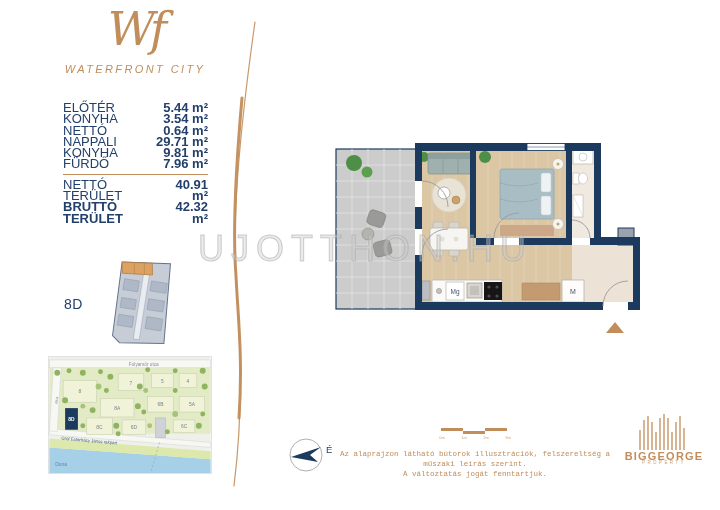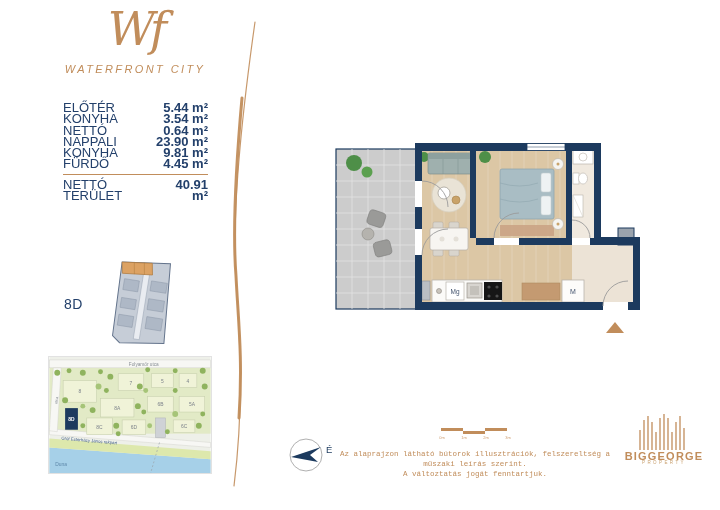--- a/index.html
+++ b/index.html
@@ -83,34 +83,38 @@
     <div class="trow">
         <span>KONYHA</span>
         <span class="val">3.54 m²</span>
       </div>
     <div class="trow">
         <span>NETTÓ</span>
         <span class="val">0.64 m²</span>
       </div>
     <div class="trow">
         <span>NAPPALI</span>
-        <span class="val">23.90 m²</span>
+        <span class="val">29.71 m²</span>
       </div>
     <div class="trow">
         <span>KONYHA</span>
         <span class="val">9.81 m²</span>
       </div>
     <div class="trow">
         <span>FÜRDŐ</span>
-        <span class="val">4.45 m²</span>
+        <span class="val">7.96 m²</span>
       </div>
     <div class="tdivider"></div>
     <div class="trow">
         <span>NETTÓ TERÜLET</span>
         <span class="val">40.91 m²</span>
+      </div>
+    <div class="trow bold">
+        <span>BRUTTÓ TERÜLET</span>
+        <span class="val">42.32 m²</span>
       </div>
     <div class="tgap"></div>
   </div>
 
   <div class="abs" id="keyplan-label">8D</div>
   <svg class="abs" id="keyplan" width="92" height="98" viewBox="0 0 92 98">
     <g transform="rotate(9 46 49)">
       <polygon points="18,12 66,6 72,86 28,92 20,86" fill="#c6cdd7" stroke="#64748c" stroke-width="1"></polygon>
       <rect x="41" y="20" width="6" height="66" fill="#e9ecf1" stroke="#8b97a8" stroke-width="0.4"></rect>
       <g stroke="#8b97a8" stroke-width="0.5" fill="#aeb8c6">
@@ -344,20 +348,21 @@
 
     <g fill="none" stroke="#9b9b9b" stroke-width="0.9">
       <path d="M100,48 A26,26 0 0 1 126,74"></path>
       <path d="M100,122 A26,26 0 0 1 126,96"></path>
       <path d="M172,105 A25,25 0 0 1 197,80"></path>
       <path d="M268,105 A18,18 0 0 0 250,87"></path>
       <path d="M281,173 A25,25 0 0 1 306,148"></path>
     </g>
   </svg>
 
+  <div class="abs" id="watermark">UJOTTHON.HU</div>
 
   <div class="abs" id="plan-marker"></div>
 
   <svg class="abs" id="compass" width="52" height="42" viewBox="0 0 52 42">
     <circle cx="20" cy="21" r="16" fill="#ffffff" stroke="#b0b0b0" stroke-width="1"></circle>
     <polygon points="5,23 35,13 24,21 32,28" fill="#1c3a5e"></polygon>
     <text x="40" y="19" font-size="9.5" fill="#1c3a5e">É</text>
   </svg>
 
   <svg class="abs" id="scalebar" width="76" height="18" viewBox="0 0 76 18">

